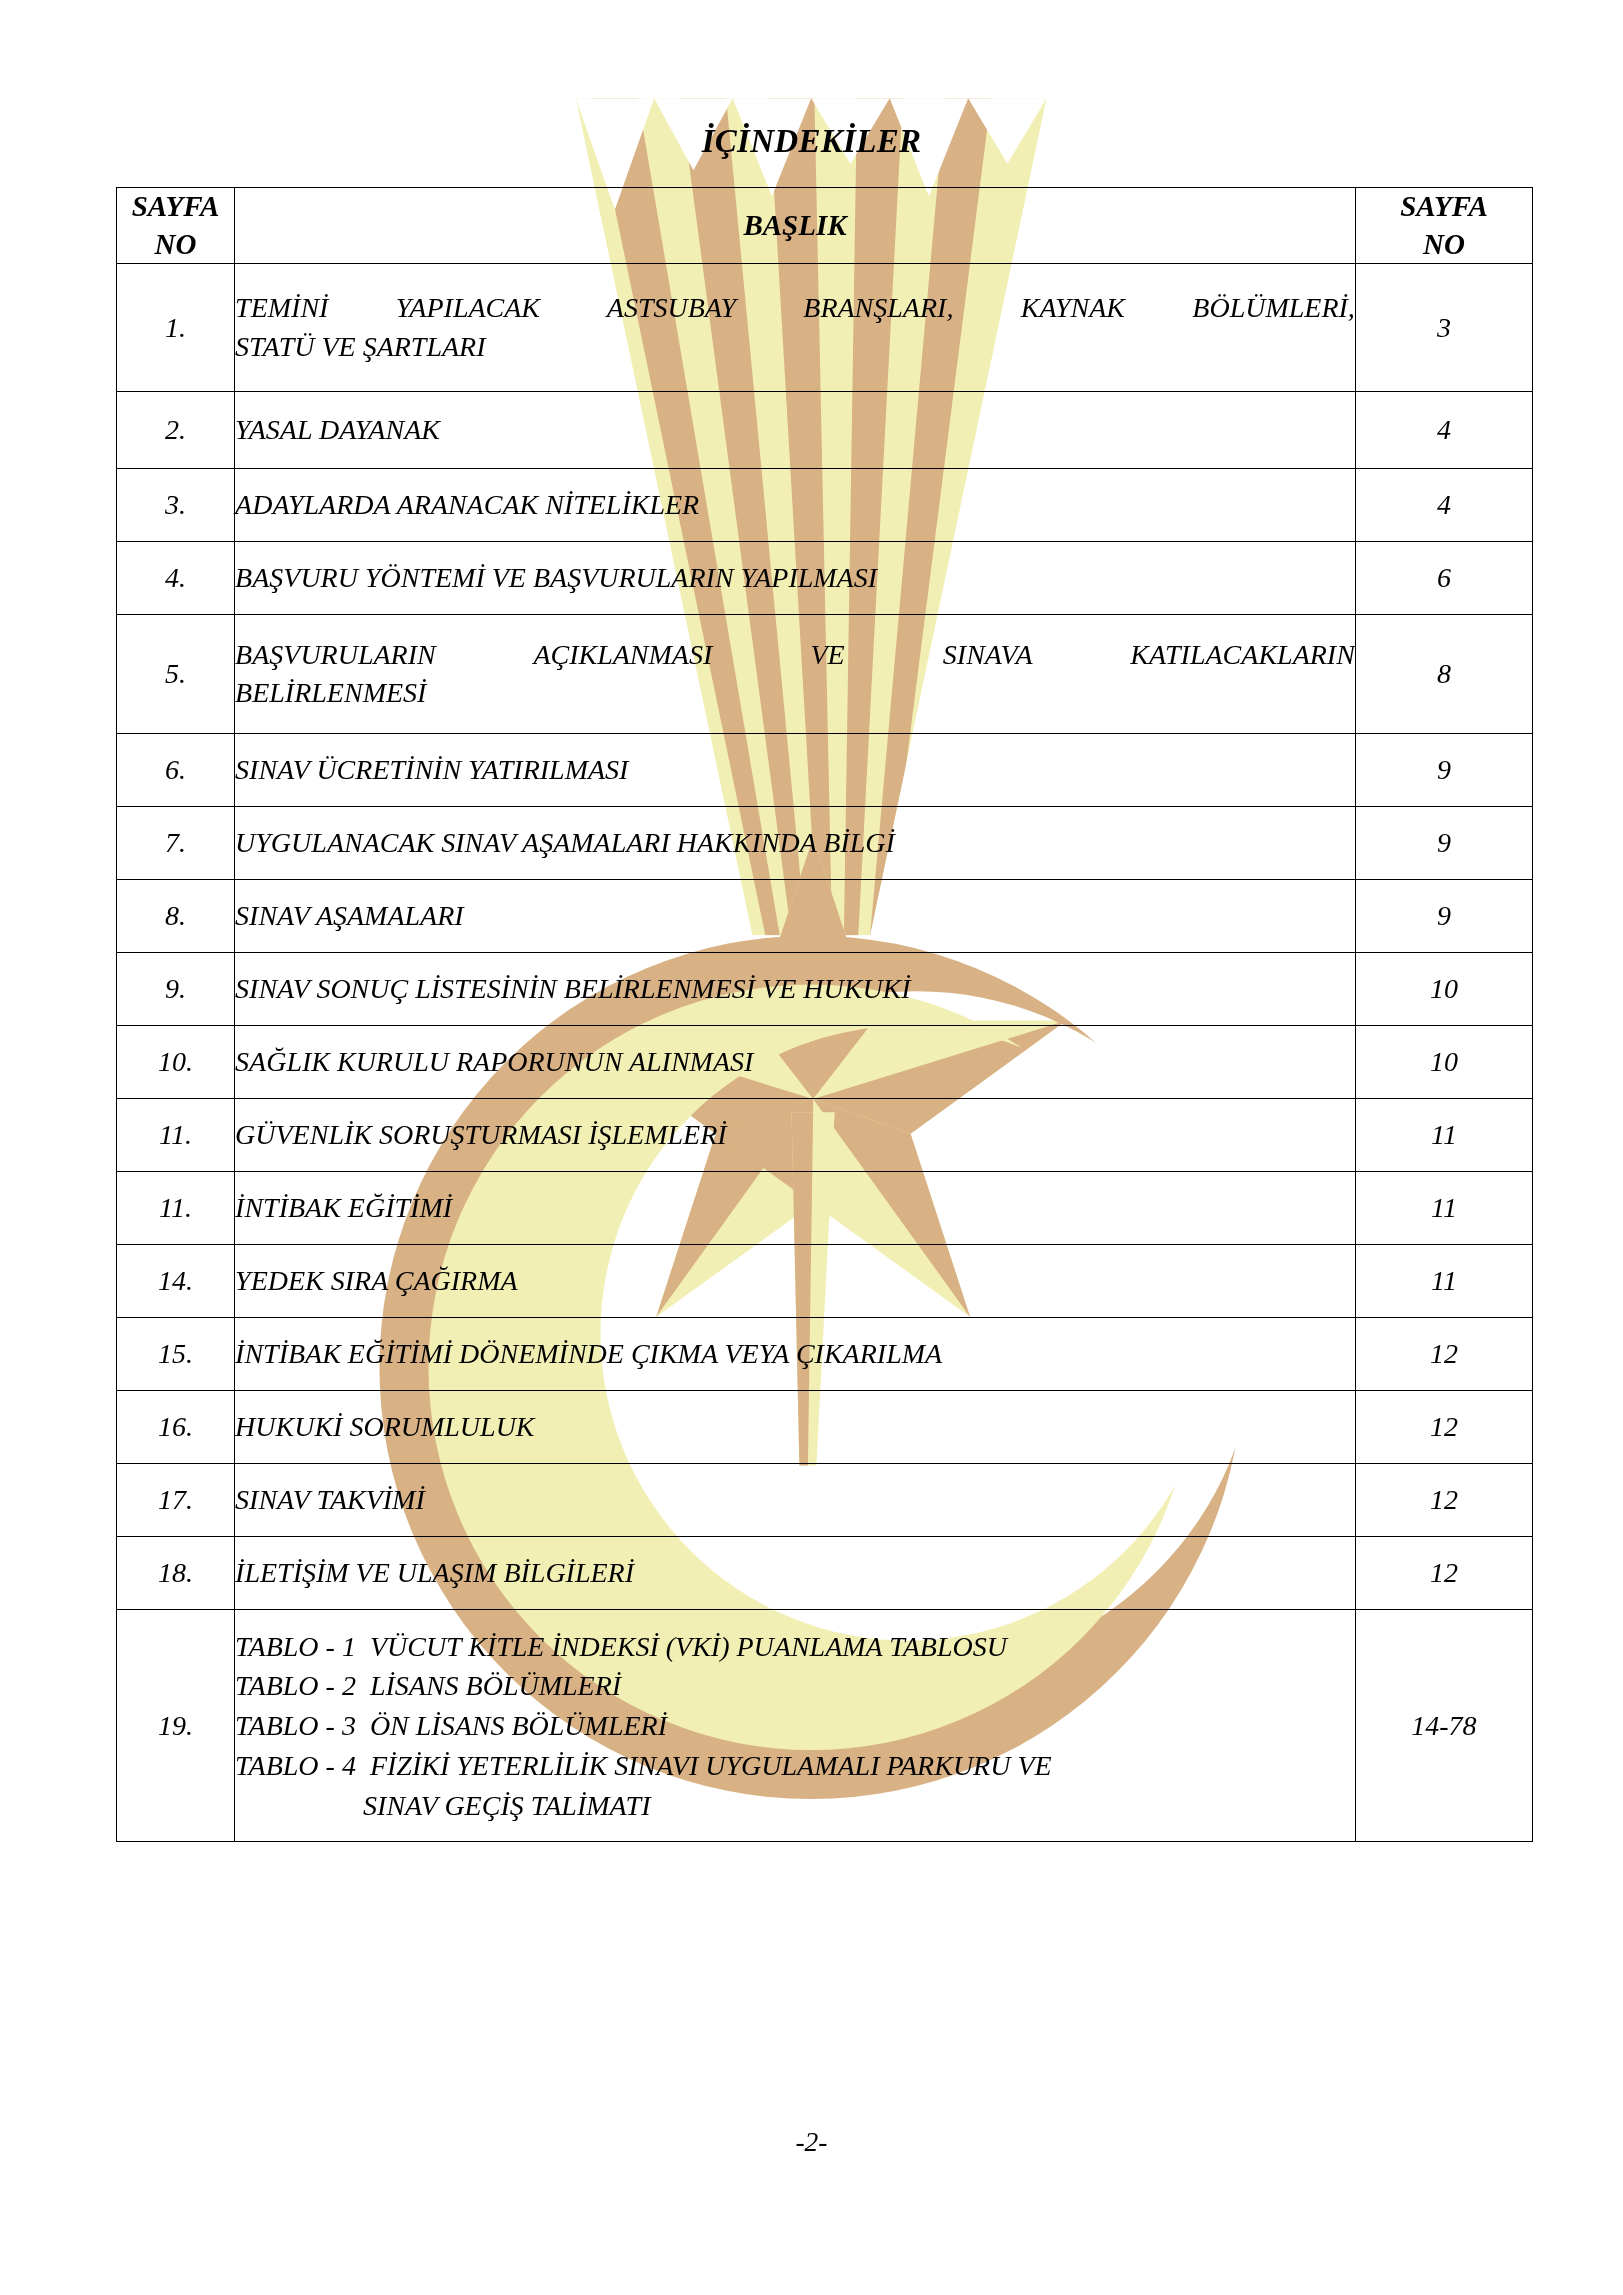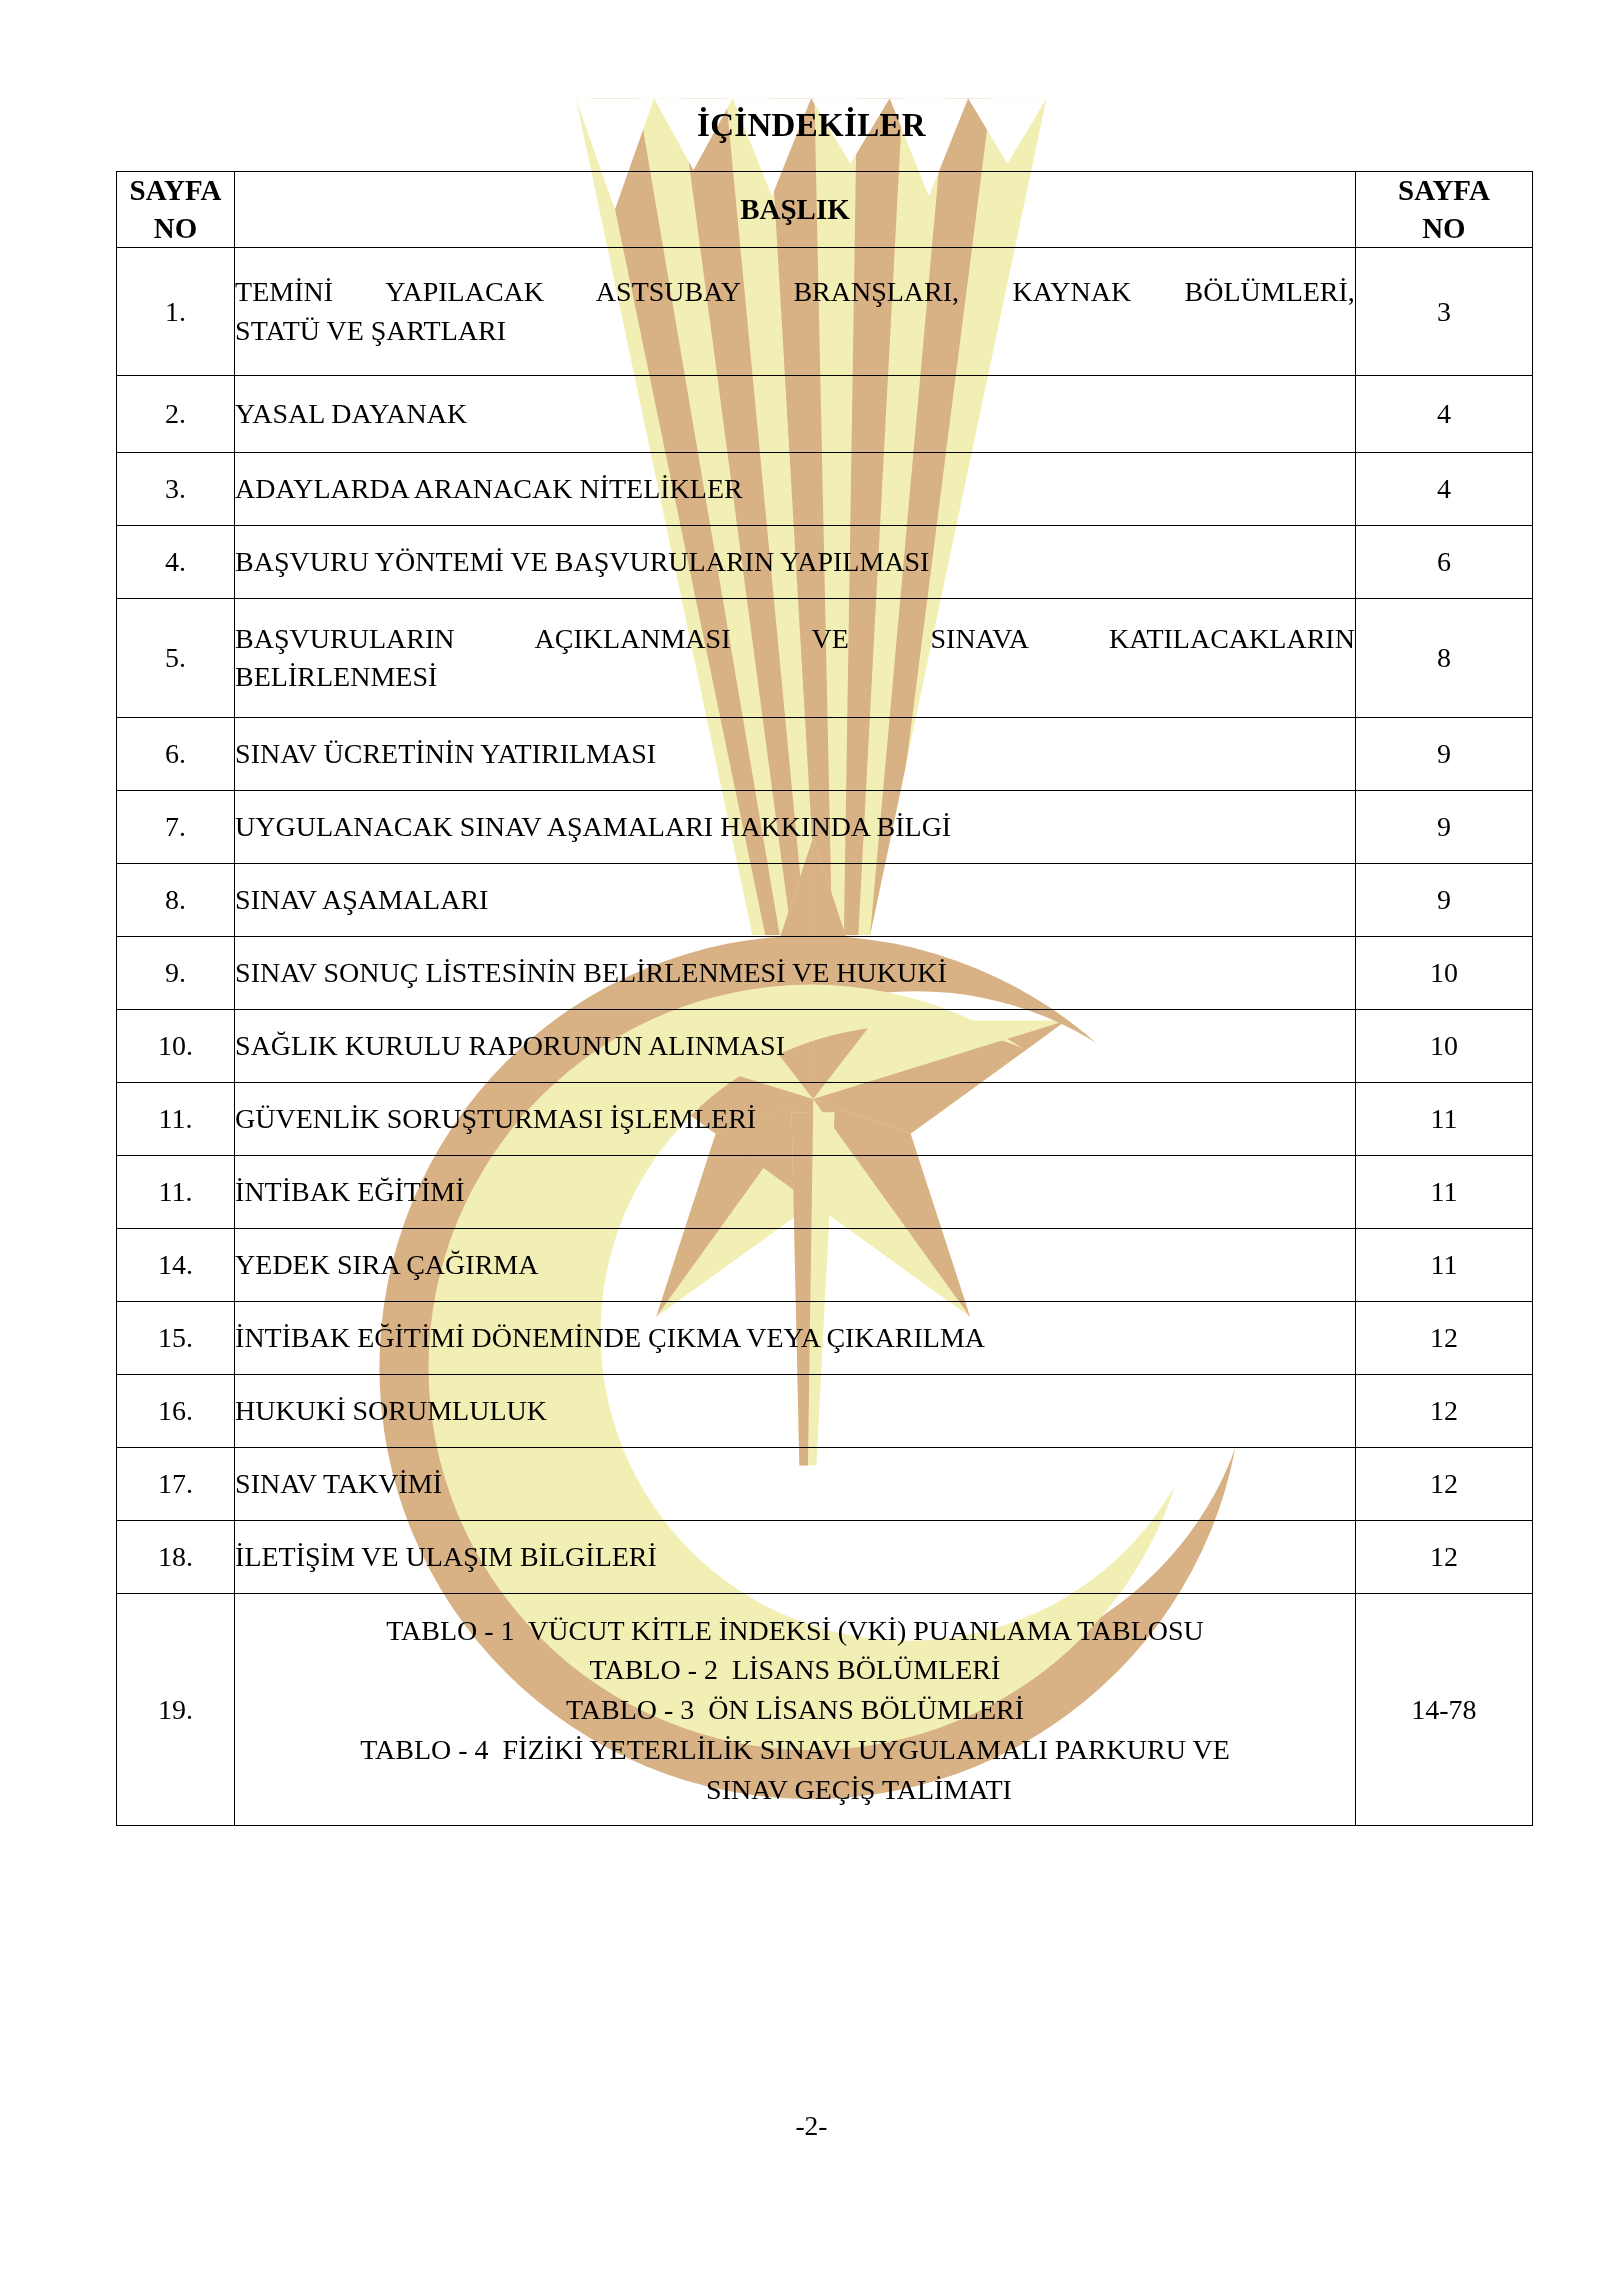--- a/index.html
+++ b/index.html
@@ -24,24 +24,25 @@
     width: 1623px;
     height: 2295px;
     z-index: 0;
     pointer-events: none;
   }
 
   
   #page {
     position: absolute;
     left: 0;
-    top: 0;
+    top: 16px;
     width: 1623px;
     height: 1659px;
     z-index: 2;
+    font-style: italic;
   }
 
   #doc-title {
     position: absolute;
     left: 0;
     top: 107px;
     width: 1623px;
     text-align: center;
     font-size: 33px;
     font-weight: bold;
@@ -99,21 +100,21 @@
   .cell-title.justify .jline {
     display: block;
     text-align: justify;
     text-align-last: justify;
   }
   .cell-title.justify .jlast {
     display: block;
     text-align: right;
   }
 
-  .tablo-list { line-height: 1.42; text-align: center; }
+  .tablo-list { line-height: 1.42; }
   .tablo-list .tl-row { display: block; white-space: pre; }
   .tablo-list .tl-cont { display: block; white-space: pre; padding-left: 128px; }
 
   
   #footer {
     position: absolute;
     left: 0;
     top: 2110px;
     width: 1623px;
     text-align: center;

